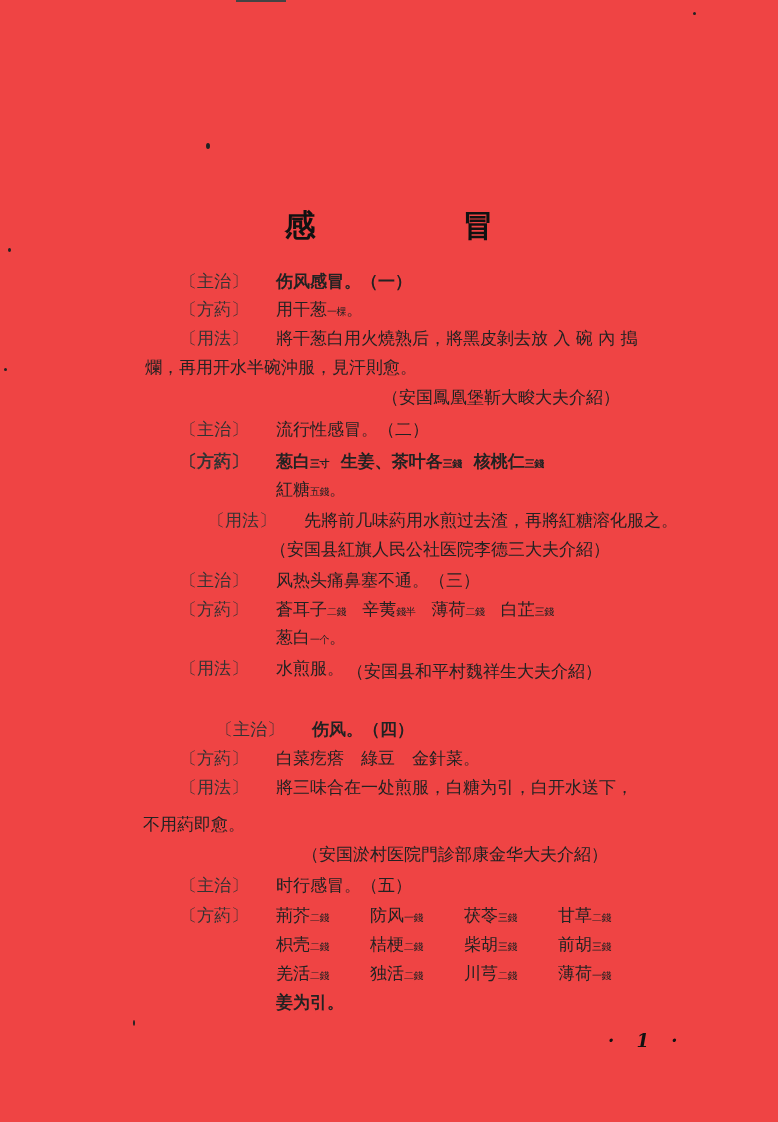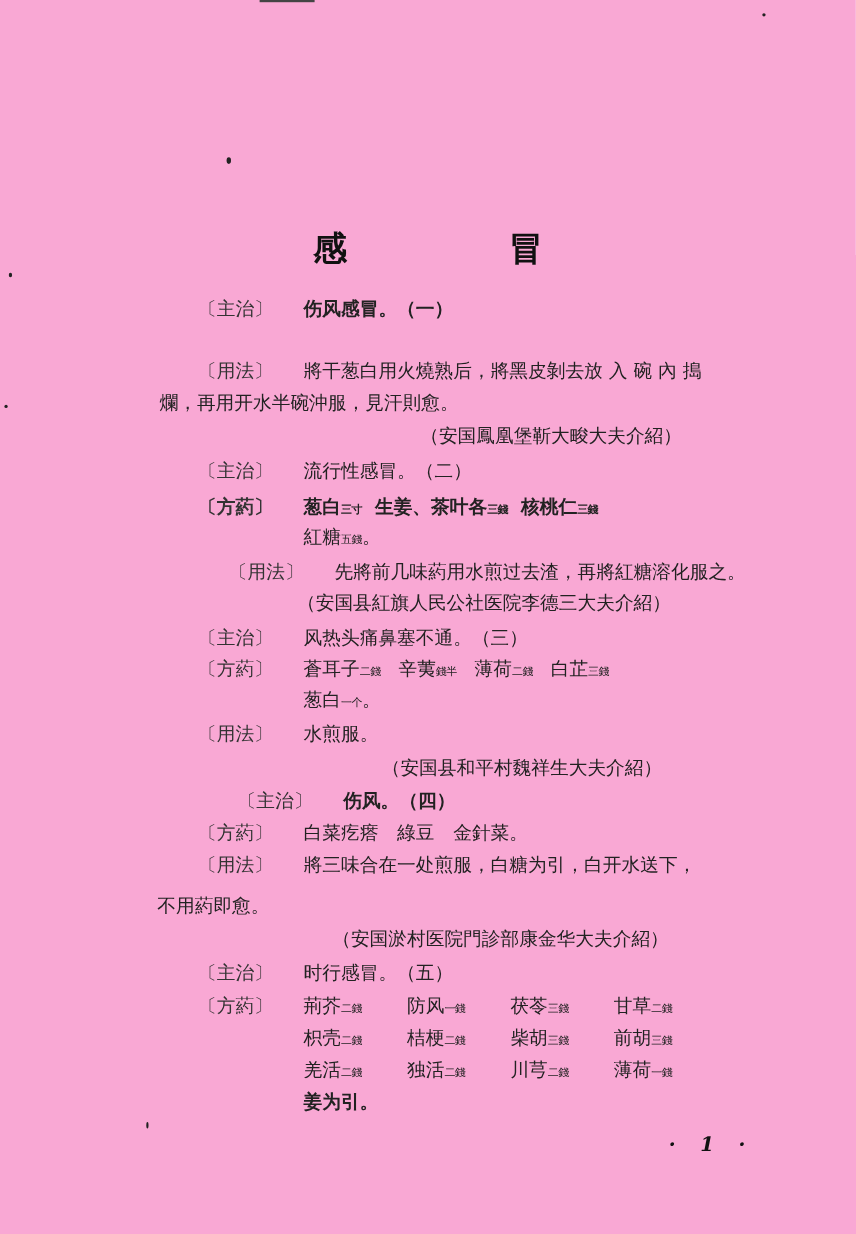--- a/index.html
+++ b/index.html
@@ -12,21 +12,21 @@
     height: 1122px;
     position: relative;
     overflow: hidden;
     font-family: "DejaVu Serif", "Liberation Serif", serif;
     color: #1a1a1a;
   }
   .page {
     position: absolute;
     left: 0; top: 0;
     width: 778px; height: 1122px;
-    background: #f9a8d4;
+    background: #ef4444;
   }
   .top-rule {
     position: absolute;
     left: 236px; top: 0;
     width: 50px; height: 2px;
     background: #444;
   }
   .speck {
     position: absolute;
     background: #222;
@@ -92,20 +92,23 @@
   <div class="speck" style="left:693px;top:12px;width:3px;height:3px;"></div>
   <div class="speck" style="left:8px;top:248px;width:3px;height:4px;"></div>
   <div class="speck" style="left:4px;top:368px;width:3px;height:3px;"></div>
   <div class="speck" style="left:133px;top:1020px;width:2px;height:6px;"></div>
 
   <div class="title">感　冒</div>
 
   <div class="line" style="left:180px;top:270px;">
     <span class="label">〔主治〕</span><span class="bold">伤风感冒。（一）</span>
   </div>
+  <div class="line" style="left:180px;top:298px;">
+    <span class="label">〔方葯〕</span><span>用干葱</span><span class="small">一棵</span><span>。</span>
+  </div>
   <div class="line" style="left:180px;top:327px;">
     <span class="label">〔用法〕</span><span>將干葱白用火燒熟后，將黑皮剝去放 入 碗 內 搗</span>
   </div>
   <div class="line" style="left:145px;top:356px;">爛，再用开水半碗沖服，見汗則愈。</div>
   <div class="credit" style="left:382px;top:386px;">（安国鳳凰堡靳大畯大夫介紹）</div>
 
   <div class="line" style="left:180px;top:418px;">
     <span class="label">〔主治〕</span><span>流行性感冒。（二）</span>
   </div>
   <div class="line" style="left:180px;top:450px;font-weight:bold;">
@@ -124,21 +127,21 @@
   </div>
   <div class="line" style="left:180px;top:598px;">
     <span class="label">〔方葯〕</span><span>蒼耳子</span><span class="small">二錢</span>&nbsp;&nbsp;&nbsp;<span>辛荑</span><span class="small">錢半</span>&nbsp;&nbsp;&nbsp;<span>薄荷</span><span class="small">二錢</span>&nbsp;&nbsp;&nbsp;<span>白芷</span><span class="small">三錢</span>
   </div>
   <div class="line" style="left:276px;top:626px;">
     <span>葱白</span><span class="small">一个</span><span>。</span>
   </div>
   <div class="line" style="left:180px;top:657px;">
     <span class="label">〔用法〕</span><span>水煎服。</span>
   </div>
-  <div class="credit" style="left:347px;top:688px;">（安国县和平村魏祥生大夫介紹）</div>
+  <div class="credit" style="left:347px;top:660px;">（安国县和平村魏祥生大夫介紹）</div>
 
   <div class="line" style="left:180px;top:718px;margin-left:36px;">
     <span class="label">〔主治〕</span><span class="bold">伤风。（四）</span>
   </div>
   <div class="line" style="left:180px;top:747px;">
     <span class="label">〔方葯〕</span><span>白菜疙瘩　綠豆　金針菜。</span>
   </div>
   <div class="line" style="left:180px;top:776px;">
     <span class="label">〔用法〕</span><span>將三味合在一处煎服，白糖为引，白开水送下，</span>
   </div>

